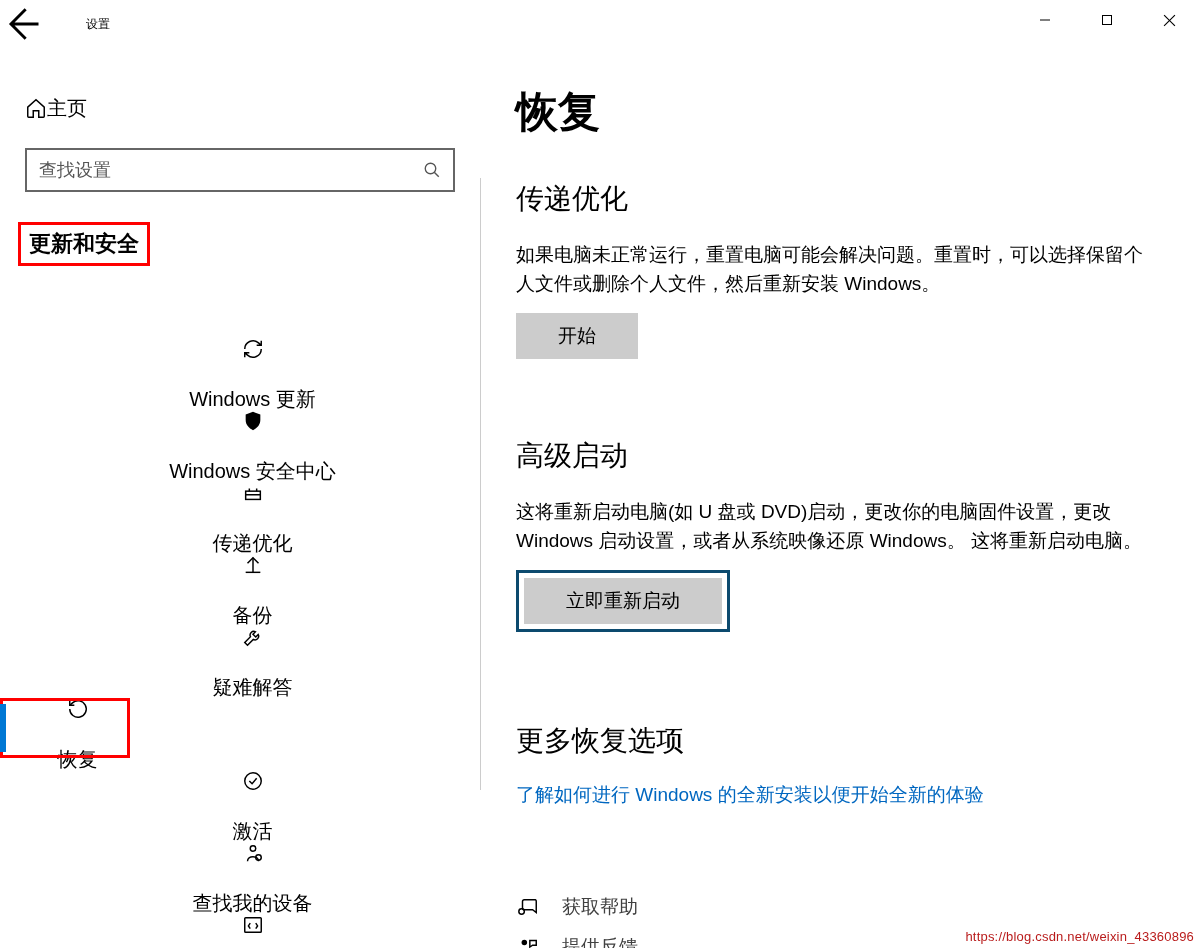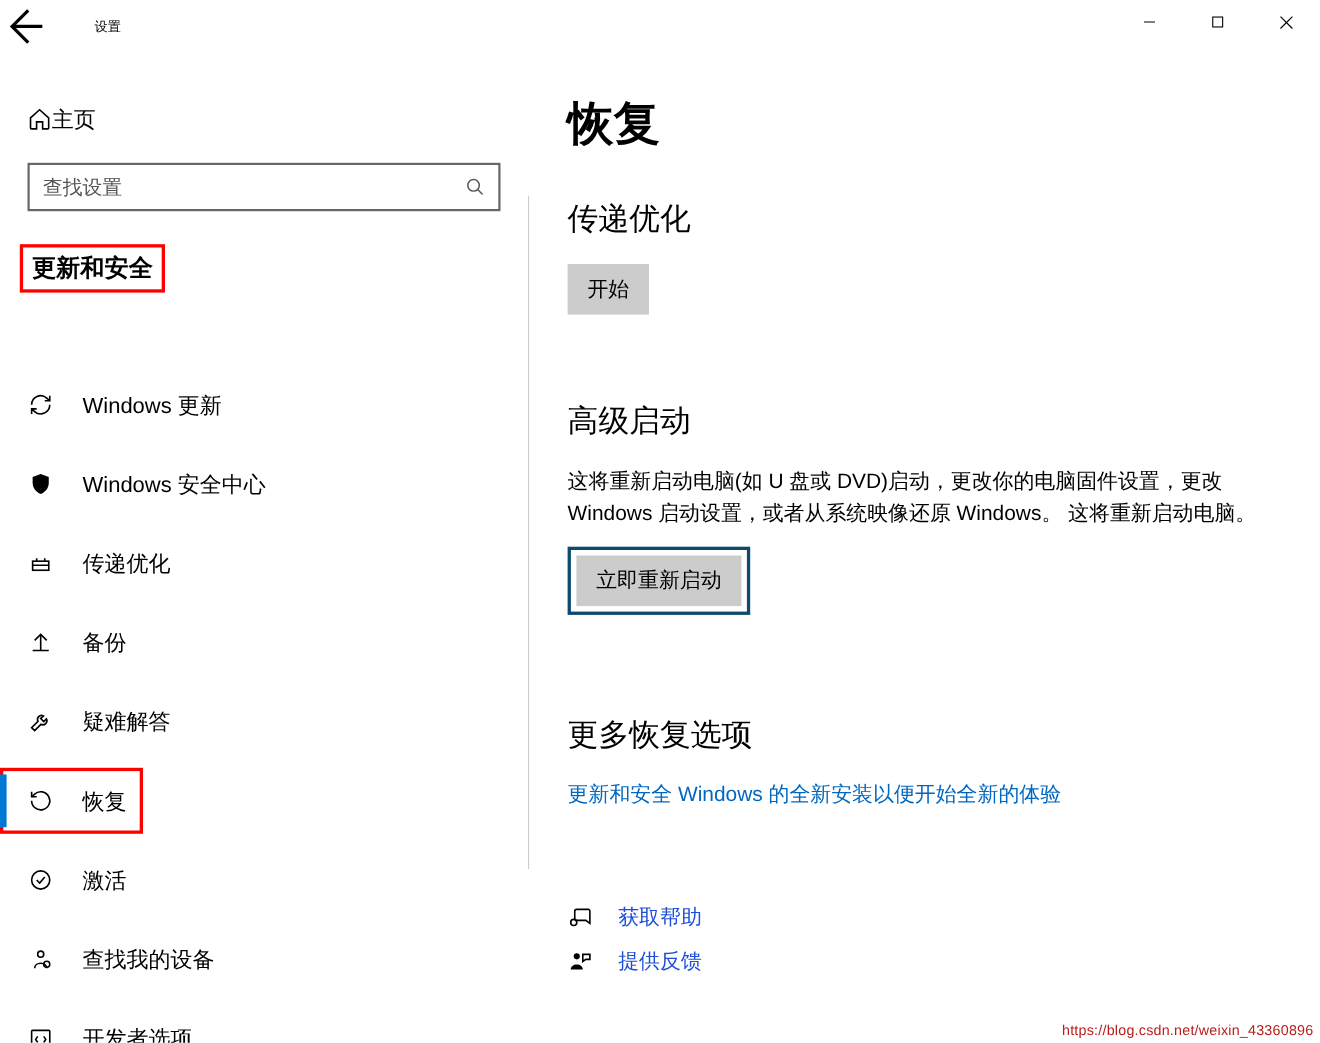--- a/index.html
+++ b/index.html
@@ -101,20 +101,21 @@
   .nav-list { }
   .nav-item {
     display: flex;
     align-items: center;
     height: 60px;
     padding-left: 25px;
     gap: 26px;
     font-size: 20px;
     margin-bottom: 12px;
     position: relative;
+    flex-direction: column;
   }
   .nav-item .icon-slot { width: 24px; height: 24px; display:flex; align-items:center; justify-content:center; }
   .nav-item .icon-slot svg { width: 22px; height: 22px; }
   .nav-item.active::before {
     content: "";
     position: absolute;
     left: 0;
     top: 6px;
     bottom: 6px;
     width: 6px;
@@ -142,21 +143,21 @@
   p.section-desc {
     font-size: 19px;
     line-height: 1.55;
     margin: 0 0 14px 0;
   }
   .btn {
     display: inline-block;
     background: #cccccc;
     border: none;
     font-size: 19px;
-    padding: 10px 18px;
+    padding: 10px 42px;
     font-family: inherit;
   }
   .section { margin-bottom: 78px; }
   .section.adv { margin-bottom: 90px; }
   .btn-highlight {
     display: inline-block;
     border: 3px solid #0c4a6e;
     padding: 5px;
   }
   .link {
@@ -167,21 +168,21 @@
   }
   .help-row {
     display: flex;
     align-items: center;
     gap: 22px;
     margin-top: 86px;
     margin-bottom: 14px;
   }
   .help-row .hicon { width: 24px; height: 24px; display:flex; align-items:center; justify-content:center; }
   .help-row .hicon svg { width: 22px; height: 22px; }
-  .help-row .hlabel { color: #1d4ed8; font-size: 19px; }
+  .help-row .hlabel { color: #404040; font-size: 19px; }
   .watermark {
     position: absolute;
     right: 6px;
     bottom: 4px;
     font-size: 13px;
     color: #b91c1c;
     letter-spacing: 0.2px;
   }
 </style>
 </head>
@@ -332,34 +333,35 @@
       </div>
 
     </div>
   </div>
 
   <div class="main">
     <h1 class="page-title">恢复</h1>
 
     <div class="section">
       <h2 class="section-title">传递优化</h2>
+      <p class="section-desc">如果电脑未正常运行，重置电脑可能会解决问题。重置时，可以选择保留个人文件或删除个人文件，然后重新安装 Windows。</p>
       <button class="btn">开始</button>
     </div>
 
     <div class="section adv">
       <h2 class="section-title">高级启动</h2>
       <p class="section-desc">这将重新启动电脑(如 U 盘或 DVD)启动，更改你的电脑固件设置，更改 Windows 启动设置，或者从系统映像还原 Windows。  这将重新启动电脑。</p>
       <span class="btn-highlight">
         <button class="btn">立即重新启动</button>
       </span>
     </div>
 
     <div class="section" style="margin-bottom:0;">
       <h2 class="section-title">更多恢复选项</h2>
-      <a class="link" href="#">更新和安全 Windows 的全新安装以便开始全新的体验</a>
+      <a class="link" href="#">了解如何进行 Windows 的全新安装以便开始全新的体验</a>
     </div>
 
     <div class="help-row">
       <span class="hicon">
           <svg viewBox="0 0 24 24" fill="none" stroke="#000" stroke-width="1.6">
             <path d="M20 4H8a2 2 0 0 0-2 2v7a2 2 0 0 0 2 2h9l4 3V6a2 2 0 0 0-1-2z"></path>
             <circle cx="5" cy="17" r="3"></circle>
           </svg>
         </span>
       <span class="hlabel">获取帮助</span>

